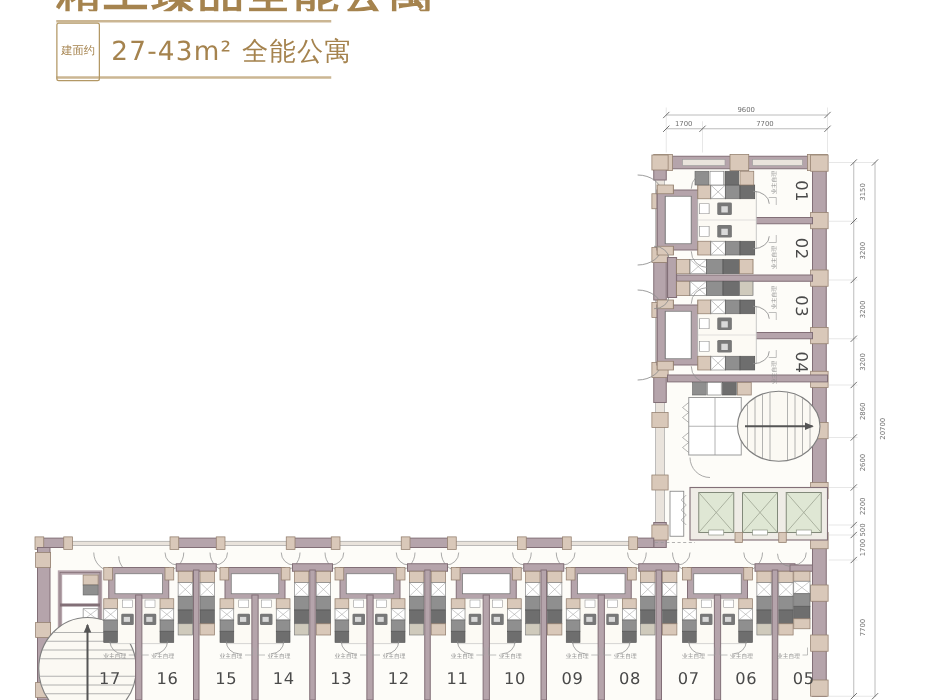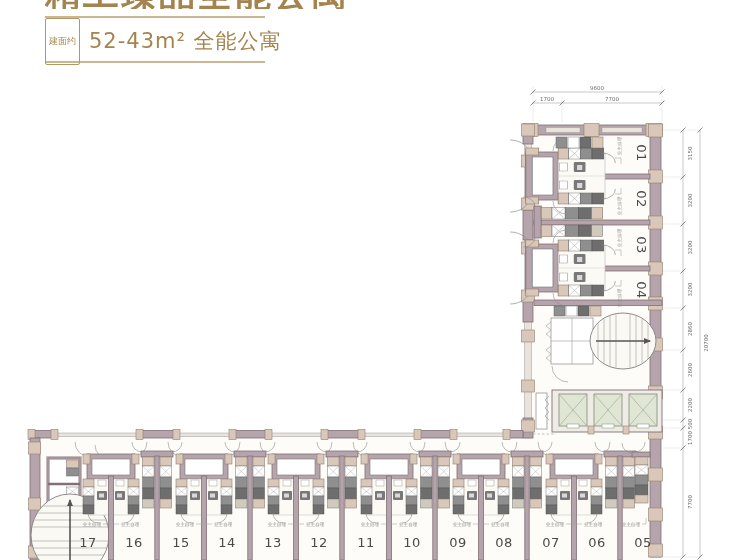--- a/index.html
+++ b/index.html
@@ -33,21 +33,21 @@
 </head>
 <body>
 
 <div class="header">
   <div class="title-clip">
     <span>精工臻品全能公寓</span>
   </div>
   <div class="rule rule-top"></div>
   <div class="area-row">
     <span class="badge">建面约</span>
-    <span class="area-line">52-43m² 全能公寓</span>
+    <span class="area-line">27-43m² 全能公寓</span>
   </div>
   <div class="rule rule-bottom"></div>
 </div>
 
 <svg class="plan-svg" width="750" height="560" viewBox="0 0 750 560">
 <defs>
   <g id="pairPod">
     <path class="arc" d="M-21 2 A15 15 0 0 1 -36 -13"></path>
     <path class="arc" d="M21 2 A15 15 0 0 0 36 -13"></path>
     <rect x="-24" y="-1" width="48" height="25" class="wall"></rect>

